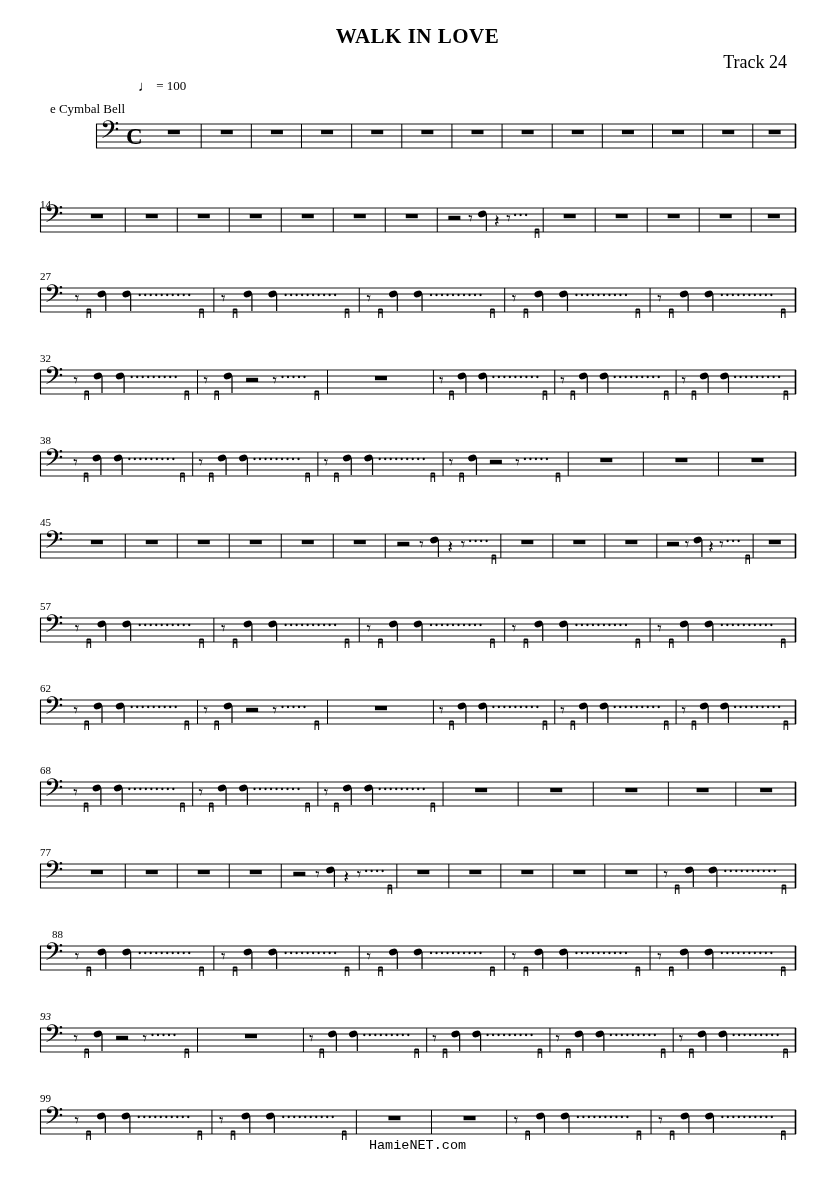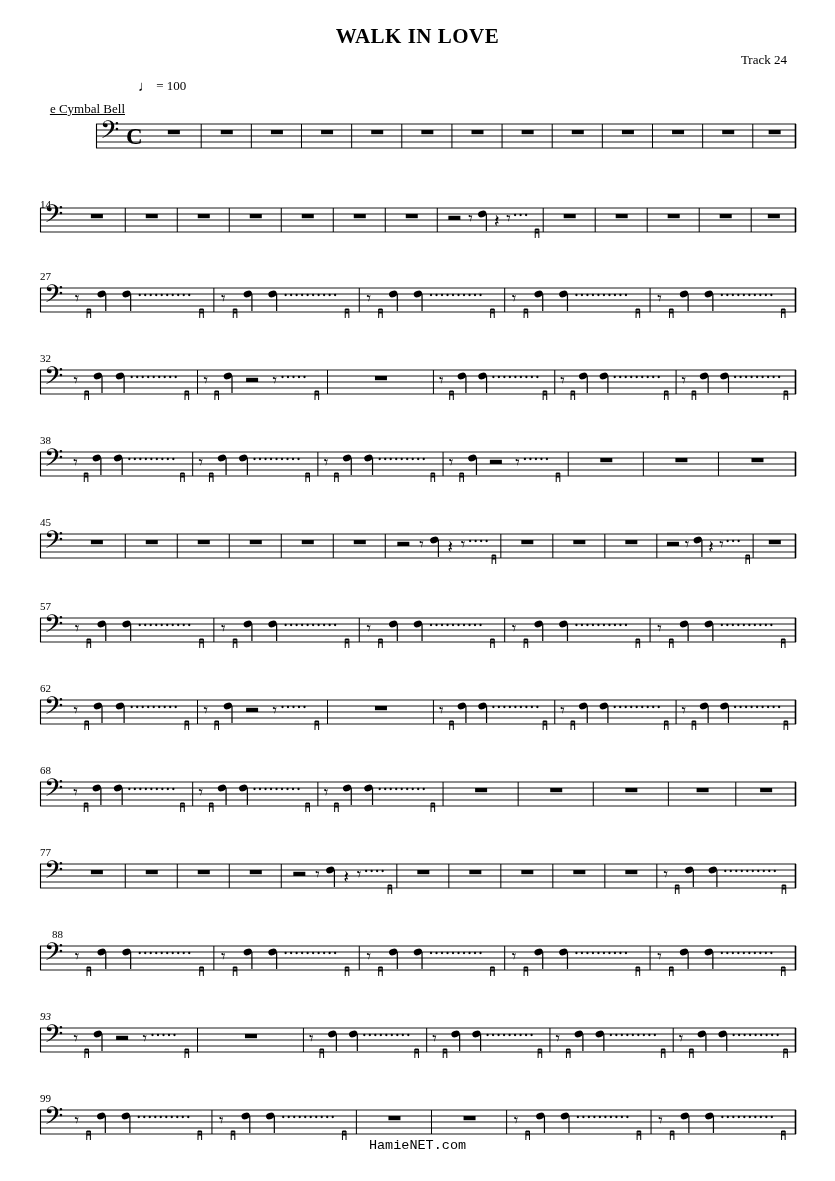--- a/index.html
+++ b/index.html
@@ -28,41 +28,40 @@
     text-align: center;
     font-size: 21px;
     font-weight: bold;
     letter-spacing: 0.5px;
     font-family: "Liberation Serif", serif;
   }
   .track-label {
     position: absolute;
     top: 52px;
     right: 48px;
-    font-size: 13px;
+    font-size: 18px;
     font-family: "Liberation Serif", serif;
   }
   .tempo {
     position: absolute;
     font-size: 13px;
     font-family: "Liberation Serif", serif;
     white-space: nowrap;
   }
   .tempo .notehead {
     font-size: 15px;
     line-height: 1;
     vertical-align: -1px;
   }
   .instrument {
     position: absolute;
     font-size: 13px;
     font-family: "Liberation Serif", serif;
     white-space: nowrap;
     text-align: right;
-    text-decoration: underline;
   }
   .footer {
     position: absolute;
     bottom: 28px;
     left: 0;
     width: 835px;
     text-align: center;
     font-size: 13.5px;
     font-family: Liberation Mono, monospace;
   }

